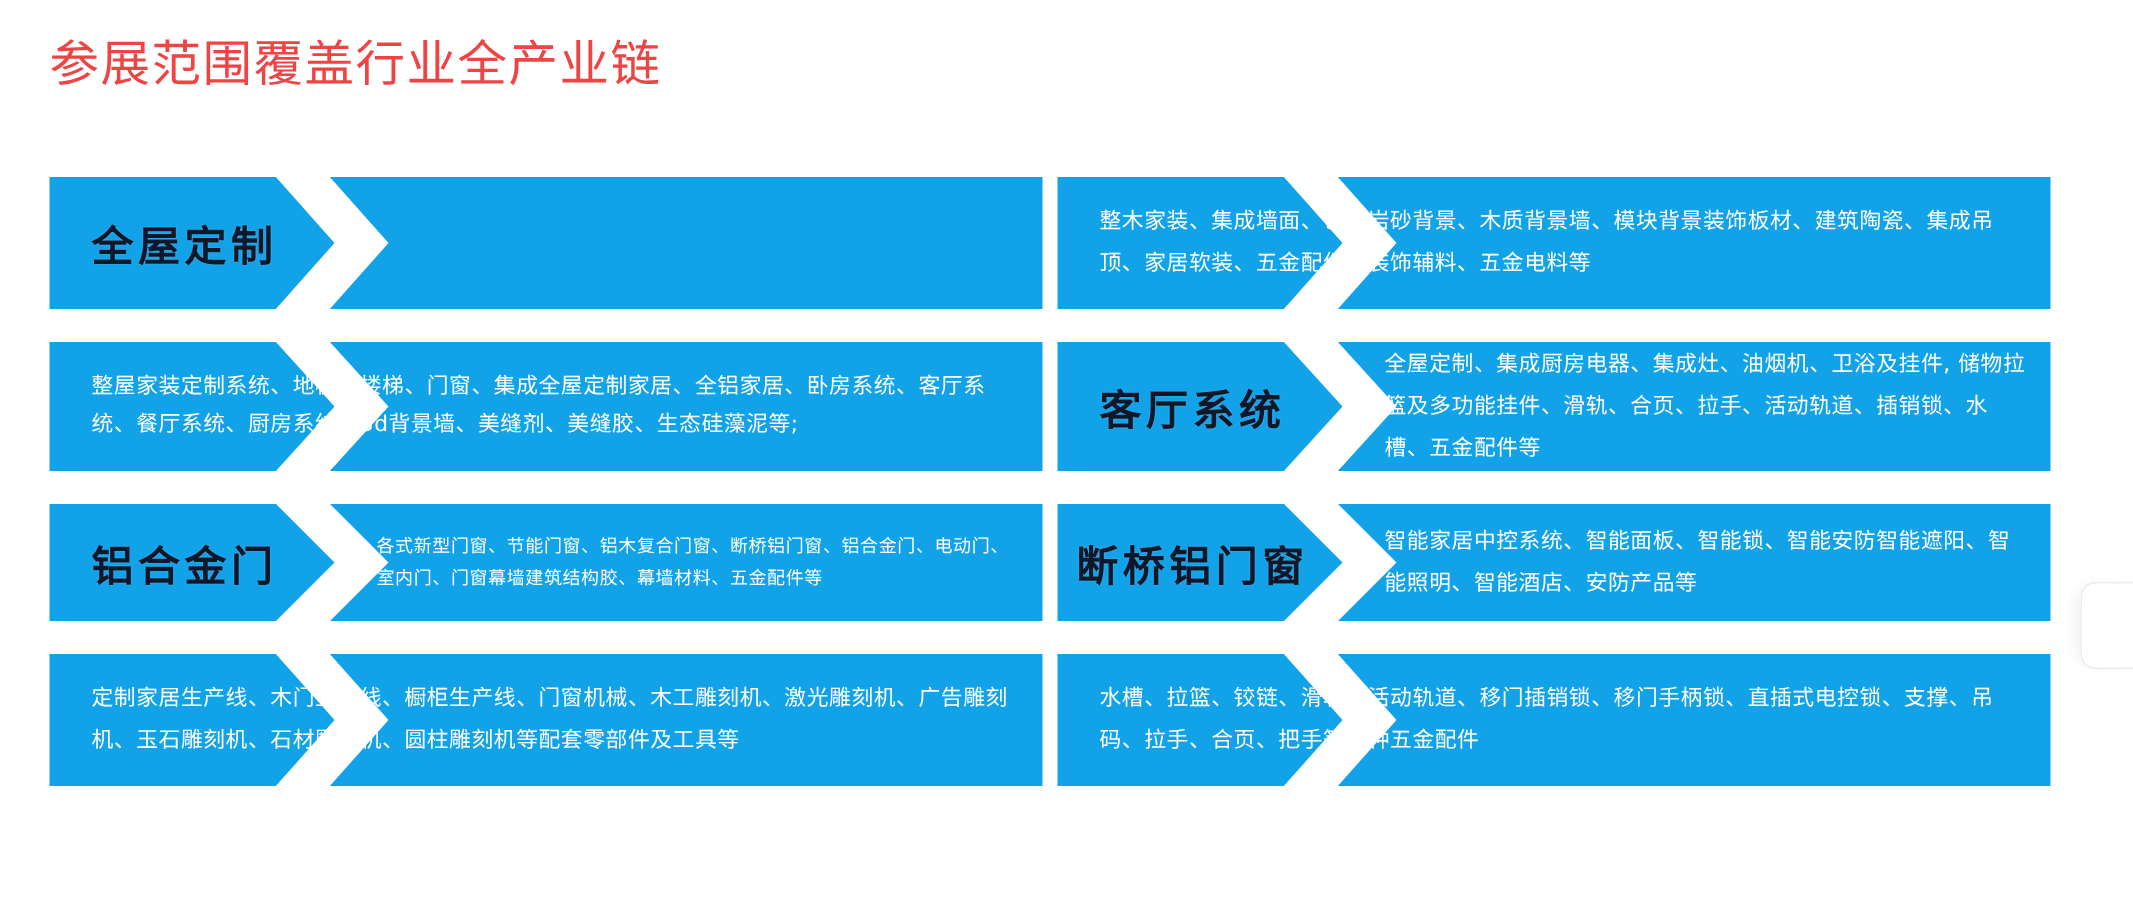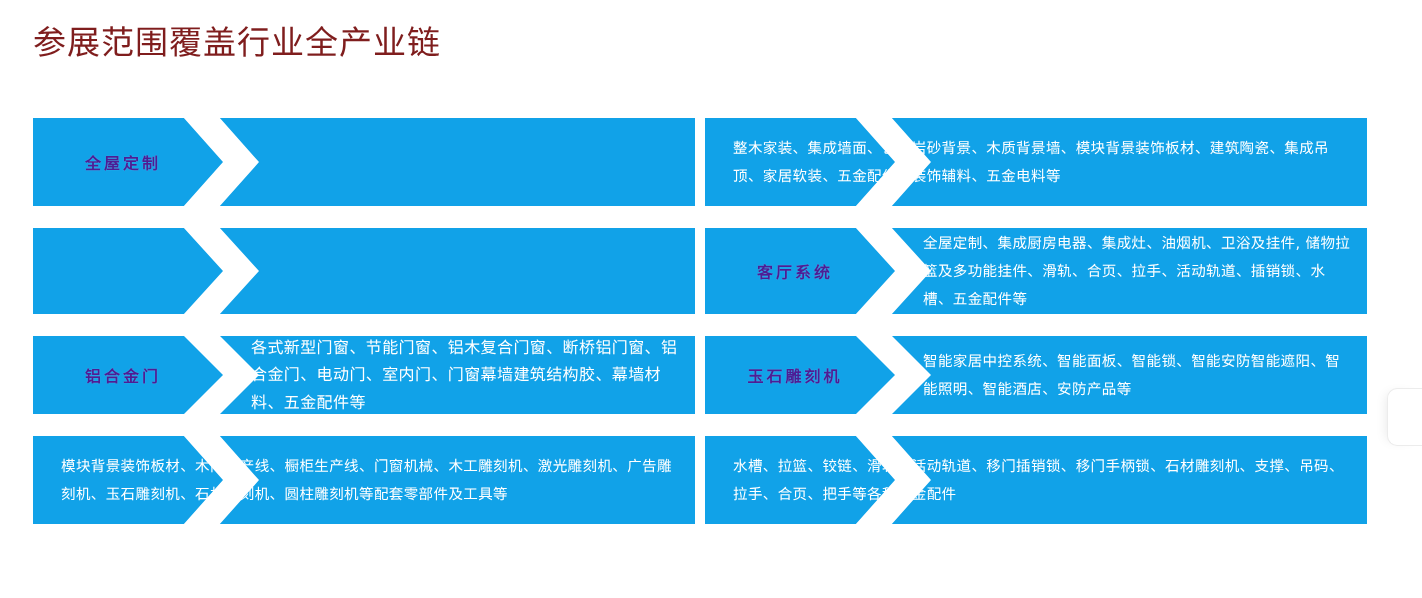--- a/index.html
+++ b/index.html
@@ -24,21 +24,21 @@
   }
 
   
   .page-title {
     position: absolute;
     left: 33px;
     top: 22px;
     font-size: 33px;
     font-weight: 400;
     letter-spacing: 1px;
-    color: #7f1d1d;
+    color: #ef4444;
     line-height: 1.25;
     white-space: nowrap;
   }
 
   
   .grid {
     position: absolute;
     left: 33px;
     top: 118px;
     width: 1334px;
@@ -66,22 +66,22 @@
   .h-4 { height: 88px; }
 
   
   .arrow-label {
     position: relative;
     flex: 0 0 190px;
     width: 190px;
     display: flex;
     align-items: center;
     justify-content: center;
-    color: #4c1d95;
-    font-size: 16px;
+    color: #0f172a;
+    font-size: 28px;
     font-weight: 700;
     letter-spacing: 3px;
     padding-right: 10px;
     box-sizing: border-box;
     z-index: 2;
     text-shadow: 0 0 1px rgba(255,255,255,0.35);
   }
 
   
   .chevron {
@@ -104,21 +104,21 @@
     font-size: 14.5px;
     font-weight: 400;
     line-height: 1.95;
     letter-spacing: 0.4px;
     padding: 2px 14px 2px 28px;
     box-sizing: border-box;
     z-index: 2;
   }
   .arrow-desc .txt { display: block; width: 100%; }
 
-  .desc-sm { font-size: 16px; line-height: 1.9; }
+  .desc-sm { font-size: 12px; line-height: 1.9; }
   .desc-tight { line-height: 1.72; }
 
   
   .edge-artifact {
     position: absolute;
     right: 0px;
     top: 388px;
     width: 34px;
     height: 56px;
     background: #ffffff;
@@ -162,20 +162,23 @@
       </div>
     </div>
 
     <div class="cell">
       <div class="arrow-row h-2">
         <div class="chevron">
           <svg viewBox="0 0 82 90" preserveAspectRatio="none">
             <polygon points="0,0 40,45 0,90 36,90 76,45 36,0" fill="#ffffff"></polygon>
           </svg>
         </div>
+        <div class="arrow-desc desc-tight">
+          <span class="txt">整屋家装定制系统、地板、楼梯、门窗、集成全屋定制家居、全铝家居、卧房系统、客厅系统、餐厅系统、厨房系统、3d背景墙、美缝剂、美缝胶、生态硅藻泥等;</span>
+        </div>
       </div>
     </div>
 
     <div class="cell">
       <div class="arrow-row h-2">
         <div class="arrow-label">客厅系统</div>
         <div class="chevron">
           <svg viewBox="0 0 82 90" preserveAspectRatio="none">
             <polygon points="0,0 40,45 0,90 36,90 76,45 36,0" fill="#ffffff"></polygon>
           </svg>
@@ -195,54 +198,54 @@
           </svg>
         </div>
         <div class="arrow-desc desc-sm desc-tight">
           <span class="txt">各式新型门窗、节能门窗、铝木复合门窗、断桥铝门窗、铝合金门、电动门、室内门、门窗幕墙建筑结构胶、幕墙材料、五金配件等</span>
         </div>
       </div>
     </div>
 
     <div class="cell">
       <div class="arrow-row h-3">
-        <div class="arrow-label">玉石雕刻机</div>
+        <div class="arrow-label">断桥铝门窗</div>
         <div class="chevron">
           <svg viewBox="0 0 82 90" preserveAspectRatio="none">
             <polygon points="0,0 40,45 0,90 36,90 76,45 36,0" fill="#ffffff"></polygon>
           </svg>
         </div>
         <div class="arrow-desc">
           <span class="txt">智能家居中控系统、智能面板、智能锁、智能安防智能遮阳、智能照明、智能酒店、安防产品等</span>
         </div>
       </div>
     </div>
 
     <div class="cell">
       <div class="arrow-row h-4">
         <div class="chevron">
           <svg viewBox="0 0 82 90" preserveAspectRatio="none">
             <polygon points="0,0 40,45 0,90 36,90 76,45 36,0" fill="#ffffff"></polygon>
           </svg>
         </div>
         <div class="arrow-desc">
-          <span class="txt">模块背景装饰板材、木门生产线、橱柜生产线、门窗机械、木工雕刻机、激光雕刻机、广告雕刻机、玉石雕刻机、石材雕刻机、圆柱雕刻机等配套零部件及工具等</span>
+          <span class="txt">定制家居生产线、木门生产线、橱柜生产线、门窗机械、木工雕刻机、激光雕刻机、广告雕刻机、玉石雕刻机、石材雕刻机、圆柱雕刻机等配套零部件及工具等</span>
         </div>
       </div>
     </div>
 
     <div class="cell">
       <div class="arrow-row h-4">
         <div class="chevron">
           <svg viewBox="0 0 82 90" preserveAspectRatio="none">
             <polygon points="0,0 40,45 0,90 36,90 76,45 36,0" fill="#ffffff"></polygon>
           </svg>
         </div>
         <div class="arrow-desc">
-          <span class="txt">水槽、拉篮、铰链、滑轨、活动轨道、移门插销锁、移门手柄锁、石材雕刻机、支撑、吊码、拉手、合页、把手等各种五金配件</span>
+          <span class="txt">水槽、拉篮、铰链、滑轨、活动轨道、移门插销锁、移门手柄锁、直插式电控锁、支撑、吊码、拉手、合页、把手等各种五金配件</span>
         </div>
       </div>
     </div>
 
   </div>
 
   <div class="edge-artifact"></div>
 
 </div>
 

